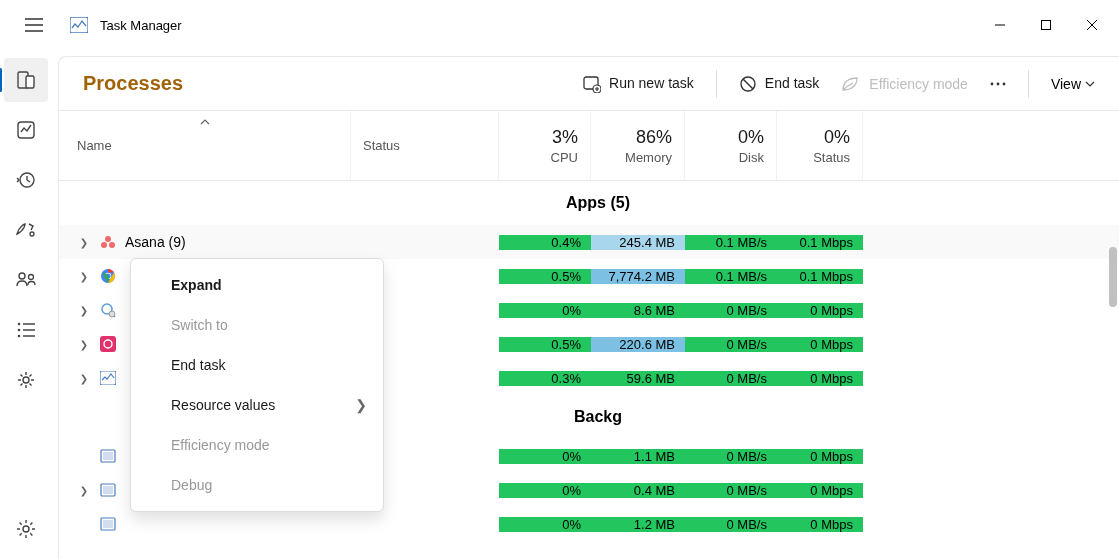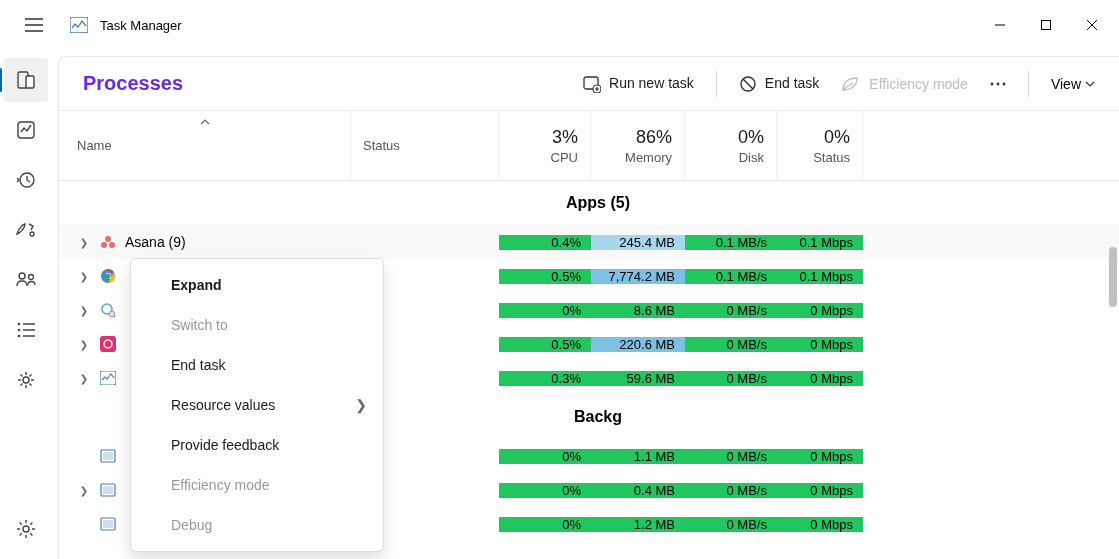--- a/index.html
+++ b/index.html
@@ -18,21 +18,21 @@
 .nav-item { width: 44px; height: 44px; display: flex; align-items: center; justify-content: center; cursor: pointer; border-radius: 4px; margin-bottom: 6px; position: relative; }
 .nav-item.active { background: #f0f0f0; }
 .nav-item.active::before { content: ''; position: absolute; left: -5px; top: 10px; bottom: 10px; width: 3px; background: #0067c0; border-radius: 2px; }
 .nav-settings { margin-top: auto; margin-bottom: 8px; }
 
 
 .main { position: absolute; left: 58px; top: 56px; right: 0; bottom: 0; border: 1px solid #e8e8e8; border-right: none; border-bottom: none; border-radius: 8px 0 0 0; background: #fff; }
 
 
 .toolbar { height: 54px; display: flex; align-items: center; padding: 0 24px; border-bottom: 1px solid #e8e8e8; }
-.page-title { font-size: 20px; font-weight: 600; color: #6d28d9; }
+.page-title { font-size: 20px; font-weight: 600; color: #a16207; }
 .toolbar-actions { margin-left: auto; display: flex; align-items: center; gap: 22px; }
 .tool-btn { display: flex; align-items: flex-start; gap: 8px; font-size: 14px; color: #1a1a1a; cursor: pointer; }
 .tool-btn.disabled { color: #bdbdbd; }
 .tool-divider { width: 1px; height: 28px; background: #e0e0e0; }
 .view-btn { display: flex; align-items: center; gap: 4px; font-size: 14px; cursor: pointer; }
 
 
 .table-header { height: 70px; display: flex; border-bottom: 1px solid #e8e8e8; }
 .th { display: flex; flex-direction: column; justify-content: center; padding: 0 12px; font-size: 13px; color: #555; border-right: 1px solid #f0f0f0; }
 .th-name { width: 292px; justify-content: center; padding-left: 18px; position: relative; }
@@ -400,23 +400,20 @@
   <div class="menu-item disabled">
       <span>Switch to</span>
     </div>
   <div class="menu-item">
       <span>End task</span>
     </div>
   <div class="menu-item">
     <span>Resource values</span>
     <span class="arrow">❯</span>
   </div>
-  <div class="menu-item">
-      <span>Provide feedback</span>
-    </div>
   <div class="menu-item disabled">
       <span>Efficiency mode</span>
     </div>
   <div class="menu-item disabled">
       <span>Debug</span>
     </div>
 </div>
 
 <div class="highlight-box" style="left:145px; top:344px; width:119px; height:40px;"></div>
 

